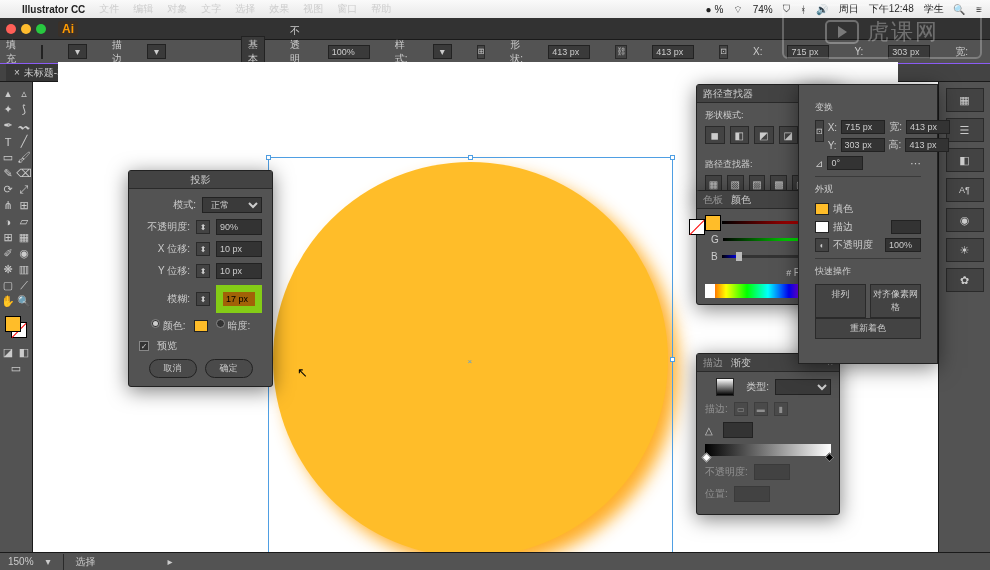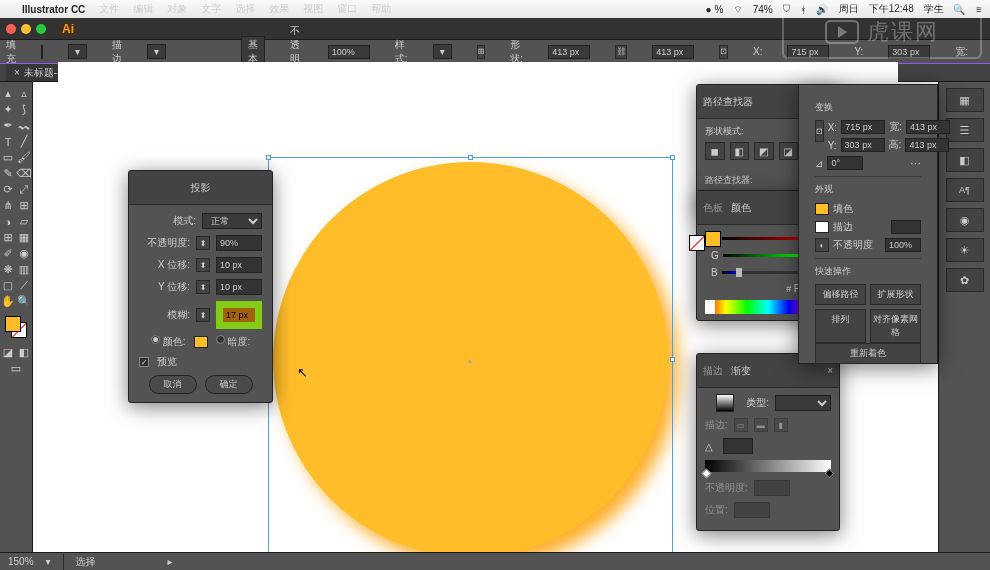--- a/index.html
+++ b/index.html
@@ -32,21 +32,21 @@
 .docktab{width:38px;height:24px;background:#434343;border:1px solid #2a2a2a;display:flex;align-items:center;justify-content:center;font-size:11px}
 .canvas{position:absolute;inset:0;background:#fff}
 .artboard{position:absolute;top:-20px;left:25px;right:40px;bottom:-30px;background:#fff}
 .circle{position:absolute;left:240px;top:80px;width:395px;height:395px;border-radius:50%;background:#FFBD29;box-shadow:10px 10px 17px rgba(255,160,0,.85)}
 .bbox{position:absolute;left:235px;top:75px;width:405px;height:405px;border:1px solid #4f9fe3}
 .handle{width:5px;height:5px;background:#fff;border:1px solid #4f9fe3;position:absolute}
 .center-x{position:absolute;left:50%;top:50%;width:6px;height:6px;margin:-3px;color:#4f9fe3;font-size:8px}
 .statusbar{position:absolute;bottom:0;left:0;right:0;height:18px;background:#535353;border-top:1px solid #1a1a1a;display:flex;align-items:center;padding:0 8px;gap:12px;font-size:9px}
 
 .panel{position:absolute;background:#535353;border:1px solid #222;box-shadow:0 4px 20px rgba(0,0,0,.5);border-radius:3px}
-.panel .titlebar{height:34px;background:#434343;display:flex;align-items:center;padding:0 6px;font-size:9px;border-bottom:1px solid #2a2a2a}
+.panel .titlebar{height:18px;background:#434343;display:flex;align-items:center;padding:0 6px;font-size:9px;border-bottom:1px solid #2a2a2a}
 .panel .titlebar .x{margin-left:auto;cursor:pointer}
 .panel .body{padding:8px 10px}
 .dlgrow{display:flex;align-items:center;gap:6px;margin-bottom:6px;font-size:9px;justify-content:flex-end}
 .dlgrow label{width:48px;text-align:right;color:#ccc}
 .dlgrow input[type=text]{width:46px;background:#333;border:1px solid #222;color:#ccc;padding:2px 3px;font-size:9px}
 .dlgrow input.hl{background:#a16207;color:#000;border:7px solid #84cc16}
 .dlgrow select{background:#3a3a3a;border:1px solid #222;color:#ccc;padding:1px 4px;font-size:9px;width:60px}
 .btns{display:flex;gap:8px;margin-top:6px;align-items:center}
 .btn{background:#4a4a4a;border:1px solid #222;border-radius:10px;padding:2px 14px;font-size:9px;cursor:pointer}
 .radio{display:inline-flex;align-items:flex-start;gap:3px}
@@ -450,24 +450,20 @@
         <span>描边</span>
         <input style="width: 30px; margin-left: auto;">
       </div>
     <div class="proprow">
         <span class="dimbtn">◐</span>
         <span>不透明度</span>
         <input style="width: 36px; margin-left: auto;" value="100%">
       </div>
     <div style="border-top:1px solid #3a3a3a;margin:6px 0"></div>
     <div style="font-size:9px;margin-bottom:6px">快速操作</div>
-    <div style="display:flex;gap:4px;margin-bottom:4px">
-        <div class="qa-btn">偏移路径</div>
-        <div class="qa-btn">扩展形状</div>
-      </div>
     <div style="display:flex;gap:4px;margin-bottom:0">
         <div class="qa-btn">排列</div>
         <div class="qa-btn">对齐像素网格</div>
       </div>
     <div style="display:flex;gap:4px">
         <div class="qa-btn">重新着色</div>
       </div>
   </div>
 </div>
 

